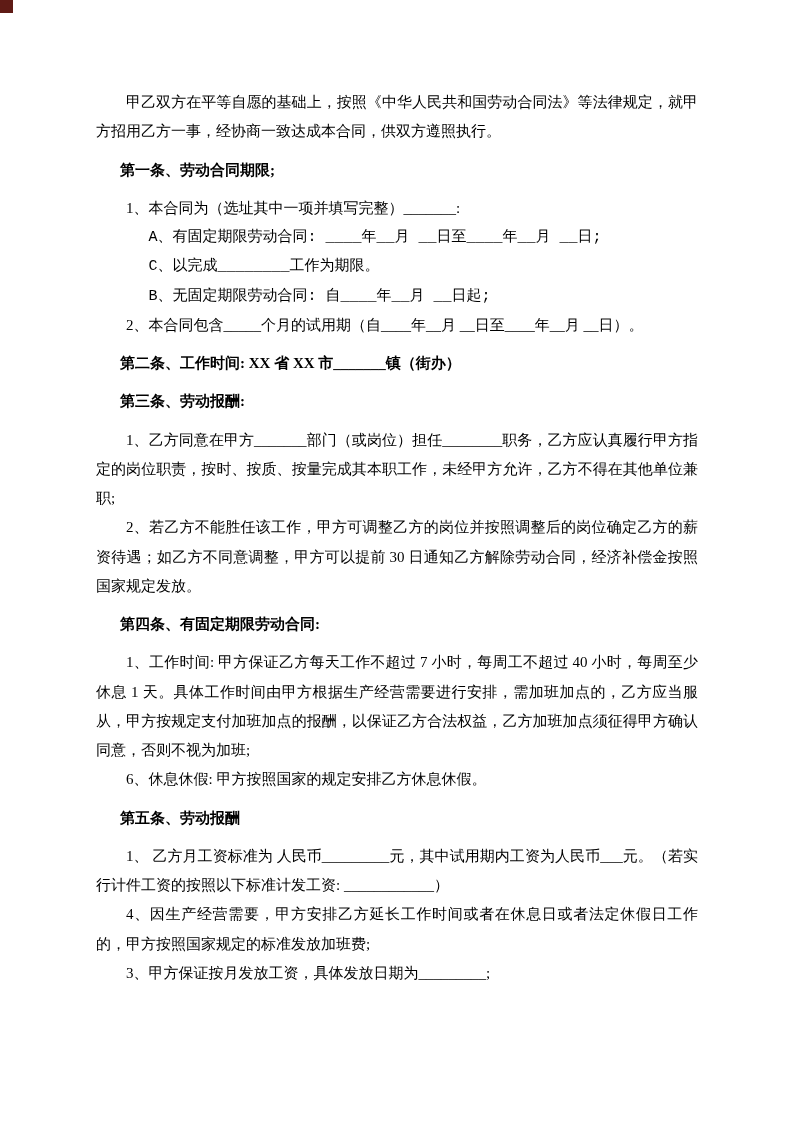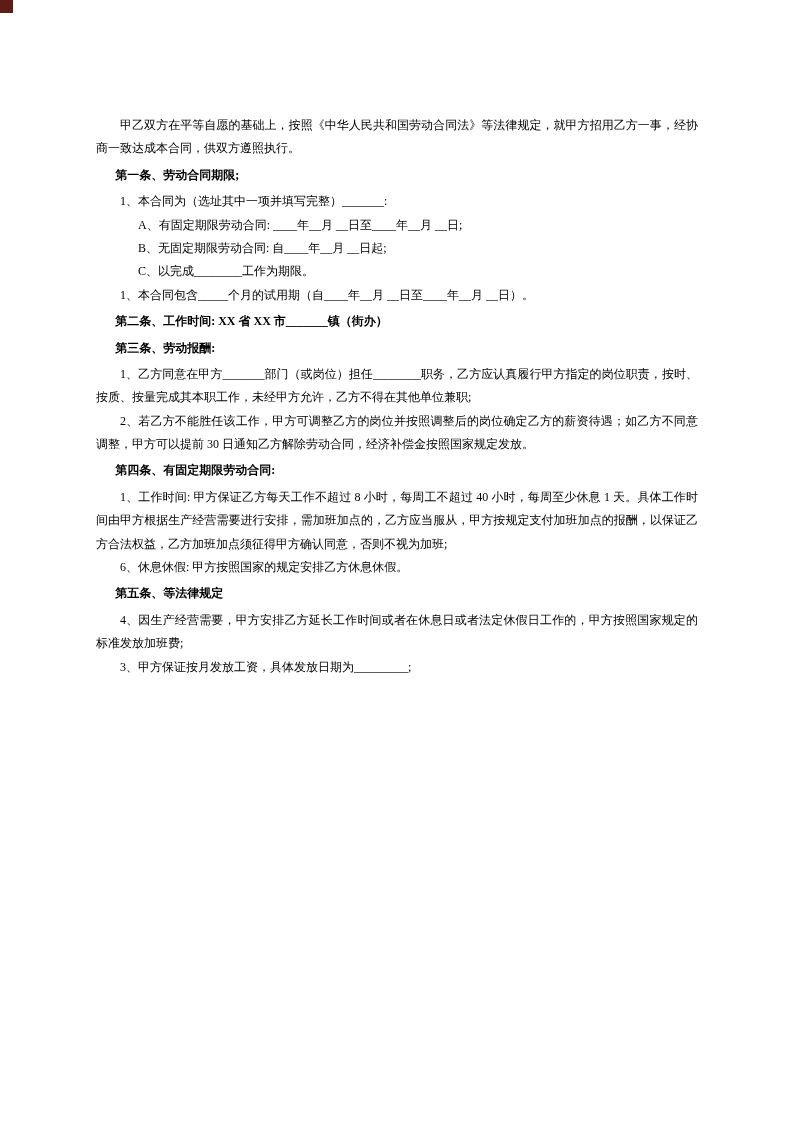--- a/index.html
+++ b/index.html
@@ -7,63 +7,64 @@
     padding: 0;
     background: #ffffff;
   }
   .page {
     position: relative;
     width: 794px;
     height: 1042px;
     margin: 0 auto;
     background: #ffffff;
     box-sizing: border-box;
-    padding: 114px 96px 40px 96px;
+    padding: 88px 96px 40px 96px;
     overflow: hidden;
     font-family: "Liberation Serif", "DejaVu Serif", serif;
-    font-size: 12px;
+    font-size: 15px;
     line-height: 1.95;
     color: #000000;
   }
   .scan-artifact {
     position: absolute;
     top: 0;
     left: 0;
     width: 13px;
     height: 13px;
     background: #5f1b15;
   }
   .doc-body p {
     margin: 0;
     text-align: justify;
     word-break: break-all;
   }
   .doc-body p.p-body   { text-indent: 2em; }
   .doc-body p.p-item   { text-indent: 2em; }
-  .doc-body p.p-subitem{ text-indent: 3.5em; }
-  .doc-body p.p-heading{ text-indent: 1.6em; font-weight: bold; margin: 3px 0; }
+  .doc-body p.p-subitem{ text-indent: 3.5em; font-family: Liberation Mono, monospace; }
+  .doc-body p.p-heading{ text-indent: 1.6em; font-weight: bold; margin: 9px 0; }
   .doc-body span.bold  { font-weight: bold; }
 </style>
 </head>
 <body>
 
 <div class="page" style="background: rgb(255, 255, 255); color: rgb(0, 0, 0);">
   <div class="scan-artifact" style="background: rgb(95, 27, 21);"></div>
   <div class="doc-body">
       <p class="p-body"><span>甲乙双方在平等自愿的基础上，按照《中华人民共和国劳动合同法》等法律规定，就甲方招用乙方一事，经协商一致达成本合同，供双方遵照执行。</span></p>
       <p class="p-heading"><span class="bold">第一条、劳动合同期限;</span></p>
       <p class="p-item"><span>1、本合同为（选址其中一项并填写完整）_______:</span></p>
       <p class="p-subitem"><span>A、有固定期限劳动合同: ____年__月 __日至____年__月 __日;</span></p>
+      <p class="p-subitem"><span>C、以完成________工作为期限。</span></p>
       <p class="p-subitem"><span>B、无固定期限劳动合同: 自____年__月 __日起;</span></p>
-      <p class="p-subitem"><span>C、以完成________工作为期限。</span></p>
-      <p class="p-item"><span>1、本合同包含_____个月的试用期（自____年__月 __日至____年__月 __日）。</span></p>
+      <p class="p-item"><span>2、本合同包含_____个月的试用期（自____年__月 __日至____年__月 __日）。</span></p>
       <p class="p-heading"><span class="bold">第二条、工作时间: XX 省 XX 市</span><span>_______镇（街办）</span></p>
       <p class="p-heading"><span class="bold">第三条、劳动报酬:</span></p>
       <p class="p-body"><span>1、乙方同意在甲方_______部门（或岗位）担任________职务，乙方应认真履行甲方指定的岗位职责，按时、按质、按量完成其本职工作，未经甲方允许，乙方不得在其他单位兼职;</span></p>
       <p class="p-body"><span>2、若乙方不能胜任该工作，甲方可调整乙方的岗位并按照调整后的岗位确定乙方的薪资待遇；如乙方不同意调整，甲方可以提前 30 日通知乙方解除劳动合同，经济补偿金按照国家规定发放。</span></p>
       <p class="p-heading"><span class="bold">第四条、有固定期限劳动合同:</span></p>
-      <p class="p-body"><span>1、工作时间: 甲方保证乙方每天工作不超过 8 小时，每周工不超过 40 小时，每周至少休息 1 天。具体工作时间由甲方根据生产经营需要进行安排，需加班加点的，乙方应当服从，甲方按规定支付加班加点的报酬，以保证乙方合法权益，乙方加班加点须征得甲方确认同意，否则不视为加班;</span></p>
+      <p class="p-body"><span>1、工作时间: 甲方保证乙方每天工作不超过 7 小时，每周工不超过 40 小时，每周至少休息 1 天。具体工作时间由甲方根据生产经营需要进行安排，需加班加点的，乙方应当服从，甲方按规定支付加班加点的报酬，以保证乙方合法权益，乙方加班加点须征得甲方确认同意，否则不视为加班;</span></p>
       <p class="p-body"><span>6、休息休假: 甲方按照国家的规定安排乙方休息休假。</span></p>
-      <p class="p-heading"><span class="bold">第五条、等法律规定</span></p>
+      <p class="p-heading"><span class="bold">第五条、劳动报酬</span></p>
+      <p class="p-body"><span>1、 乙方月工资标准为 人民币_________元，其中试用期内工资为人民币___元。（若实行计件工资的按照以下标准计发工资: ____________）</span></p>
       <p class="p-body"><span>4、因生产经营需要，甲方安排乙方延长工作时间或者在休息日或者法定休假日工作的，甲方按照国家规定的标准发放加班费;</span></p>
       <p class="p-body"><span>3、甲方保证按月发放工资，具体发放日期为_________;</span></p>
     </div>
 </div>
 
 </body></html>

